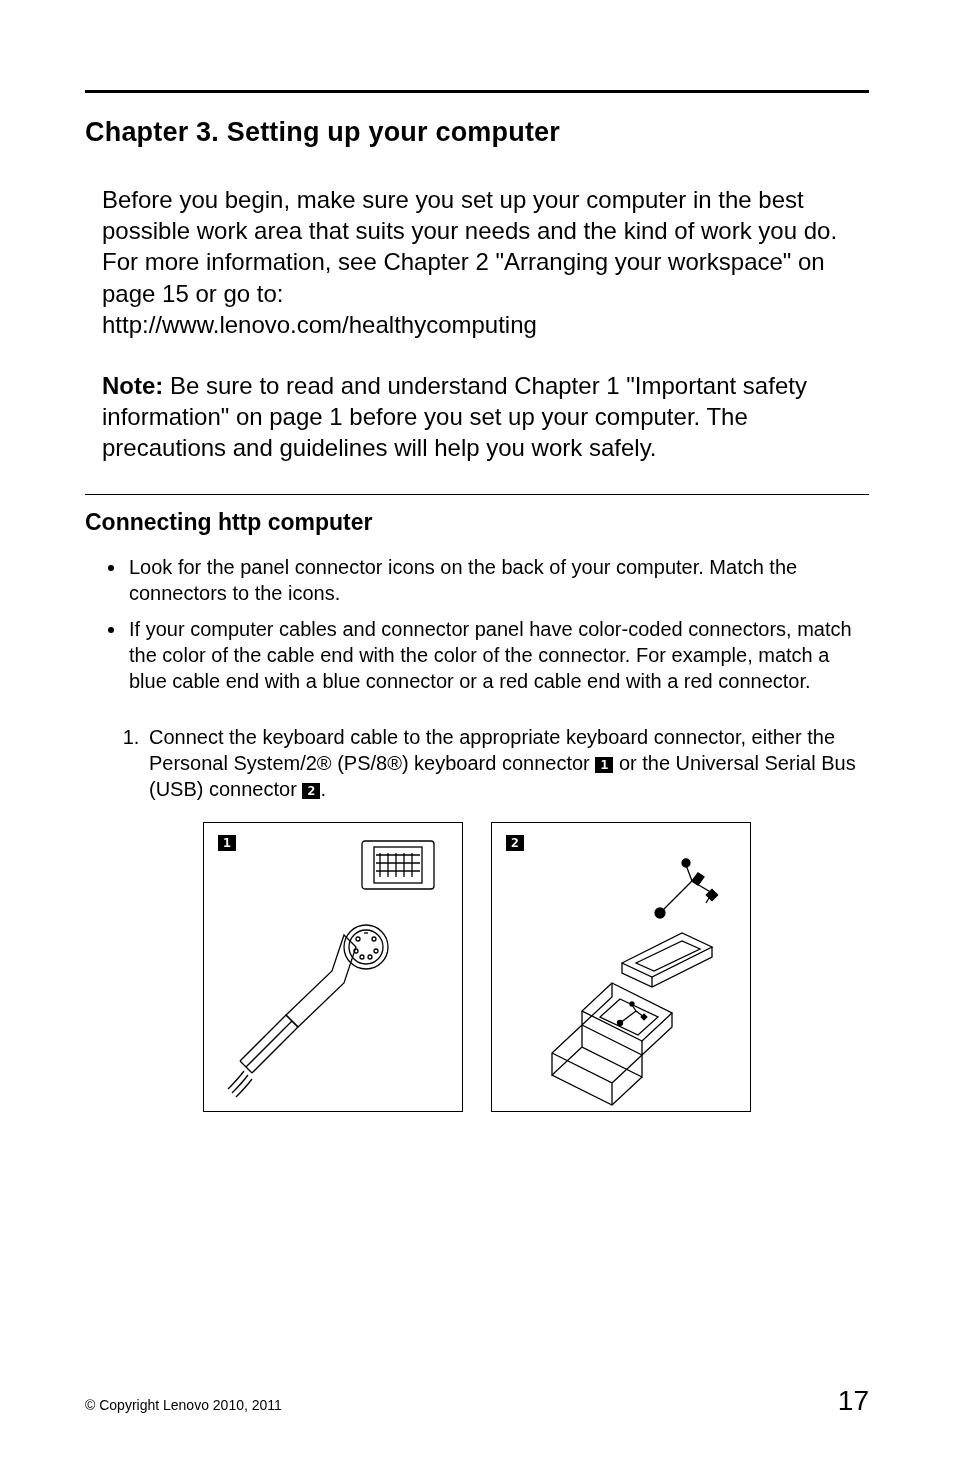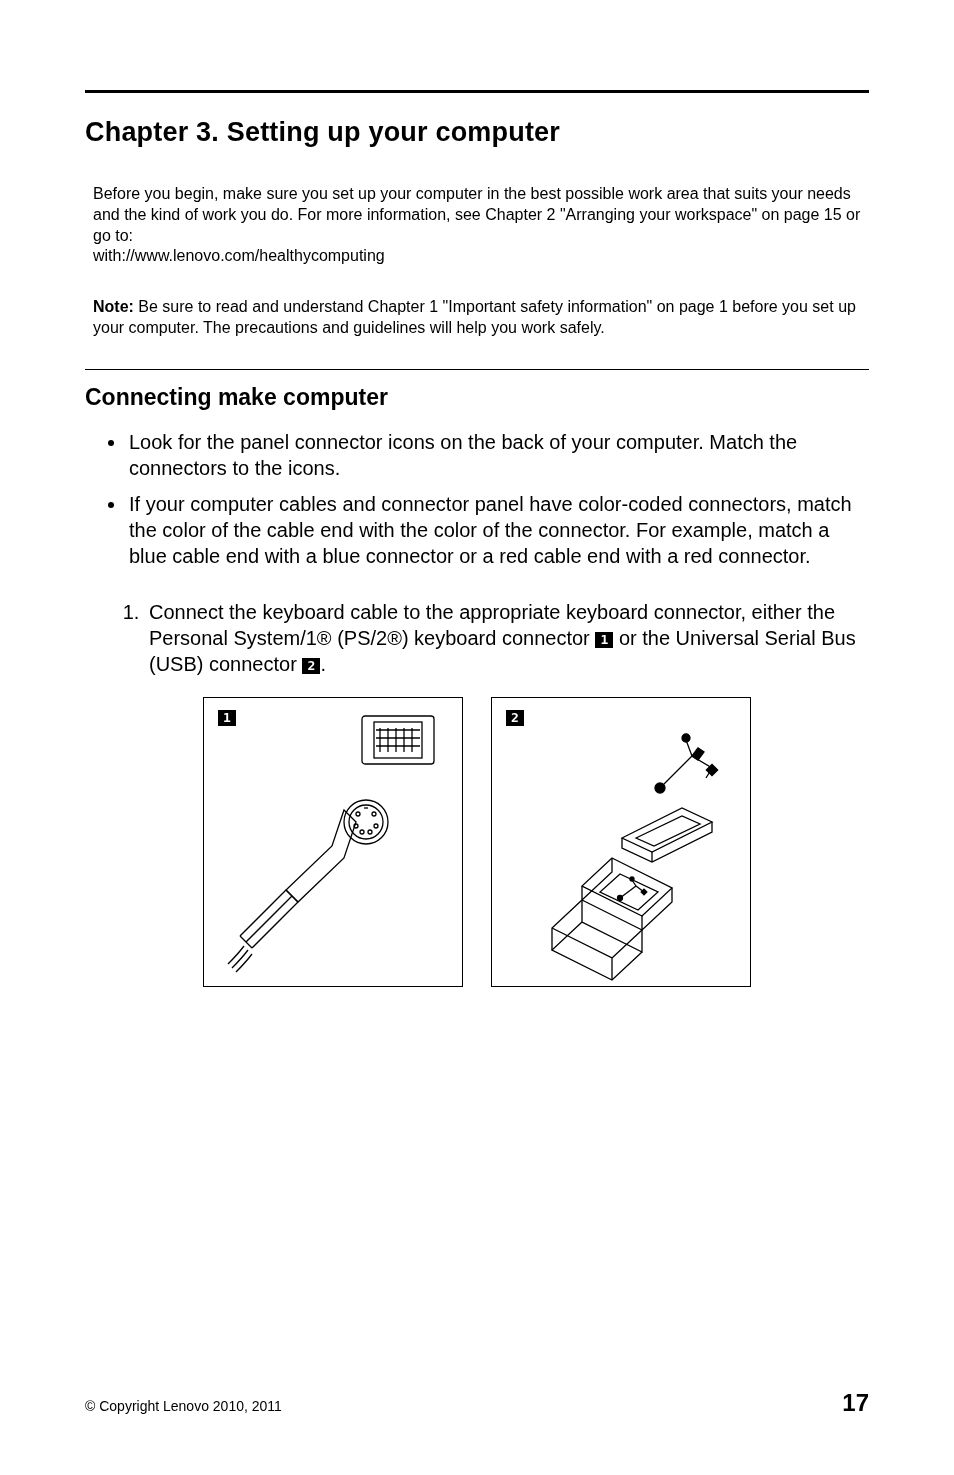--- a/index.html
+++ b/index.html
@@ -23,23 +23,23 @@
       border-top: 3px solid #000;
       margin-bottom: 24px;
     }
     h1.chapter {
       font-size: 27px;
       font-weight: bold;
       margin: 0 0 36px 0;
       letter-spacing: 0.2px;
     }
     p.body {
-      font-size: 16px;
-      line-height: 1.3;
-      margin: 0 0 30px 8px;
+      font-size: 24px;
+      line-height: 1.3;
+      margin: 0 0 30px 17px;
     }
     .rule-thin {
       border-top: 1px solid #000;
       margin: 0 0 14px 0;
     }
     h2.section {
       font-size: 23px;
       font-weight: bold;
       margin: 0 0 18px 0;
     }
@@ -112,56 +112,56 @@
       left: 85px;
       right: 85px;
       display: flex;
       justify-content: space-between;
       align-items: baseline;
     }
     .copyright {
       font-size: 14px;
     }
     .pagenum {
-      font-size: 24px;
-      font-weight: bold;
+      font-size: 28px;
+      font-weight: normal;
     }
     .bold { font-weight: bold; }
   </style>
 </head>
 <body>
 
 <div class="page">
   <div class="rule-top"></div>
 
   <h1 class="chapter">Chapter 3.  Setting up your computer</h1>
 
   <p class="body">
     <span>Before you begin, make sure you set up your computer in the best possible work area that suits your needs and the kind of work you do.  For more information, see Chapter 2 "Arranging your workspace" on page 15 or go to:</span><br>
-    <span>with://www.lenovo.com/healthycomputing</span>
+    <span>http://www.lenovo.com/healthycomputing</span>
   </p>
 
   <p class="body">
     <span class="bold">Note:</span><span> Be sure to read and understand Chapter 1 "Important safety information" on page 1 before you set up your computer.  The precautions and guidelines will help you work safely.</span>
   </p>
 
   <div class="rule-thin"></div>
 
-  <h2 class="section">Connecting make computer</h2>
+  <h2 class="section">Connecting http computer</h2>
 
 
   <ul class="bullets">
     <li>Look for the panel connector icons on the back of your computer.  Match the connectors to the icons.</li>
     <li>If your computer cables and connector panel have color-coded connectors, match the color of the cable end with the color of the connector.  For example, match a blue cable end with a blue connector or a red cable end with a red connector.</li>
   </ul>
 
 
   <ol class="steps">
     <li>
-      <span>Connect the keyboard cable to the appropriate keyboard connector, either the Personal System/1® (PS/2®) keyboard connector </span><span class="marker">1</span><span> or the Universal Serial Bus (USB) connector </span><span class="marker">2</span><span>.</span>
+      <span>Connect the keyboard cable to the appropriate keyboard connector, either the Personal System/2® (PS/8®) keyboard connector </span><span class="marker">1</span><span> or the Universal Serial Bus (USB) connector </span><span class="marker">2</span><span>.</span>
     </li>
   </ol>
 
   <div class="figs">
     <div class="fig">
       <span class="marker">1</span>
       <svg width="258" height="288" viewBox="0 0 258 288">
         <g stroke="#000" stroke-width="1.3" fill="none">
 
           <g transform="translate(158,18)">

